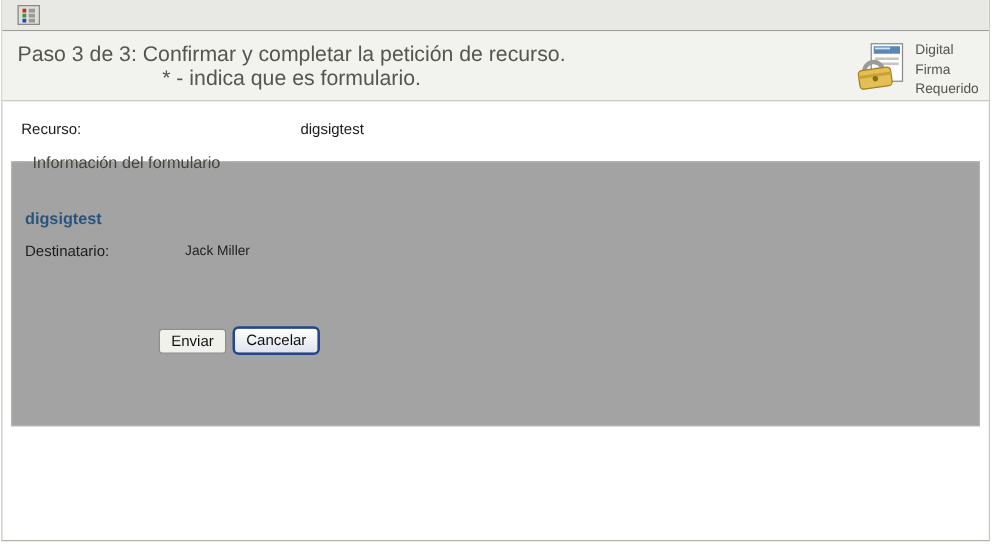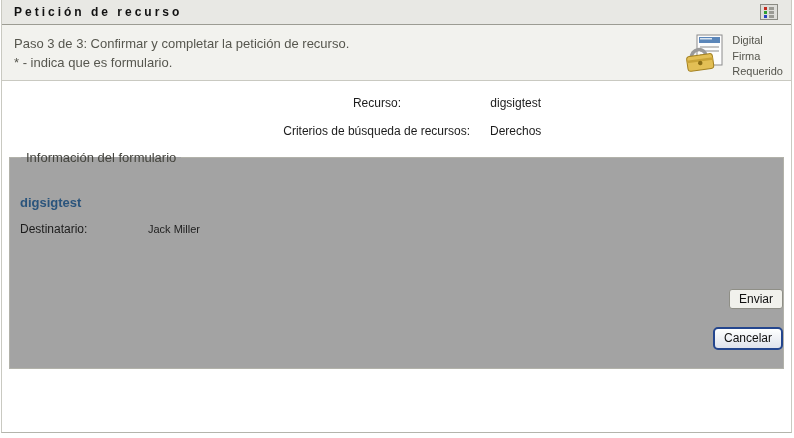--- a/index.html
+++ b/index.html
@@ -27,25 +27,25 @@
     padding:2px 3px; cursor:pointer;
   }
   .li-row { display:flex; gap:2px; align-items:center; }
   .li-sq { width:4px; height:3px; display:inline-block; }
   .li-bar { width:6px; height:3px; background:#9a9a94; display:inline-block; }
   
   .stepbar {
     height:56px; background:#f2f2ee; border-bottom:1px solid #c9c9c1;
     display:flex; justify-content:space-between; padding:9px 8px 0 12px;
   }
-  .steps { color:#56564e; line-height:19px; font-size:13px; }
+  .steps { color:#56564e; line-height:19px; font-size:17px;text-align:center; }
   .sig { display:flex; align-items:flex-start; gap:6px; margin-top:-1px; }
   .sig-text { color:#55554d; font-size:11px; line-height:15.5px; }
   
-  .summary { padding:13px 0 0 15px;text-align:center; }
+  .summary { padding:13px 0 0 15px; }
   .srow { margin-bottom:10px; line-height:18px; }
   .slabel { display:inline-block; width:220px; color:#1c1c1c; }
   .svalue { color:#1c1c1c; }
   .svalue.small { font-size:11px; }
   
   fieldset.formbox {
     margin:0 7px 0 7px; border:1px solid #b2b2aa; height:219px;
     padding:0 0 0 10px; background:#a3a3a3;
   }
   legend.formlegend { font-size:13px; color:#45453f; padding:0 5px; margin-left:1px; }
@@ -54,39 +54,38 @@
   .frow { margin-top:11px; display:flex; align-items:center; line-height:16px; }
   .flabel { display:inline-block; width:128px; color:#1c1c1c; }
   .fvalue.small { font-size:11px; }
   .req { font-weight:bold; color:#222; width:10px; display:inline-block; text-align:center; }
   .reason-input {
     width:201px; height:17px; border:1px solid #8e8e96; background:#fff;
     font-family:"Liberation Sans", sans-serif; font-size:12px; padding:0 2px;
   }
   .frow.reason { margin-top:7px; }
   
-  .btnrow { margin-top:52px; padding-left:107px; display:flex; align-items:flex-end; gap:18px;flex-direction:column; }
+  .btnrow { margin-top:52px; padding-left:107px; display:flex; align-items:center; gap:5px; }
   .btn {
     font-family:"Liberation Sans", sans-serif; font-size:12px; color:#111;
     background:#f1f1ec; border:1px solid #8f8f87; border-radius:3px;
     padding:2px 9px 3px 9px; height:20px; cursor:pointer;
   }
   .btn.default {
     border:2px solid #24468e; border-radius:5px; height:23px;
     background:linear-gradient(#feffff,#dfe3ec); padding:1px 9px 2px 9px;
   }
 </style>
 </head>
 <body>
 
 <div class="page">
   <div class="frame">
 
     <div class="titlebar">
-      <span class="title">Petición de recurso</span>
       <span class="legend-btn">
         <span class="li-row">
             <span class="li-sq" style="background:#c42a1e"></span>
             <span class="li-bar"></span>
           </span>
         <span class="li-row">
             <span class="li-sq" style="background:#2f9e33"></span>
             <span class="li-bar"></span>
           </span>
         <span class="li-row">
@@ -122,24 +121,20 @@
           <div>Requerido</div>
         </div>
       </div>
     </div>
 
     <div class="summary">
       <div class="srow">
         <span class="slabel">Recurso:</span>
         <span class="svalue">digsigtest</span>
       </div>
-      <div class="srow">
-        <span class="slabel">Criterios de búsqueda de recursos:</span>
-        <span class="svalue">Derechos</span>
-      </div>
     </div>
 
     <fieldset class="formbox">
       <legend class="formlegend">Información del formulario</legend>
       <div class="res-name">digsigtest</div>
       <div class="frow">
         <span class="flabel">Destinatario:</span>
         <span class="fvalue small">Jack Miller</span>
       </div>
       <div class="btnrow">

